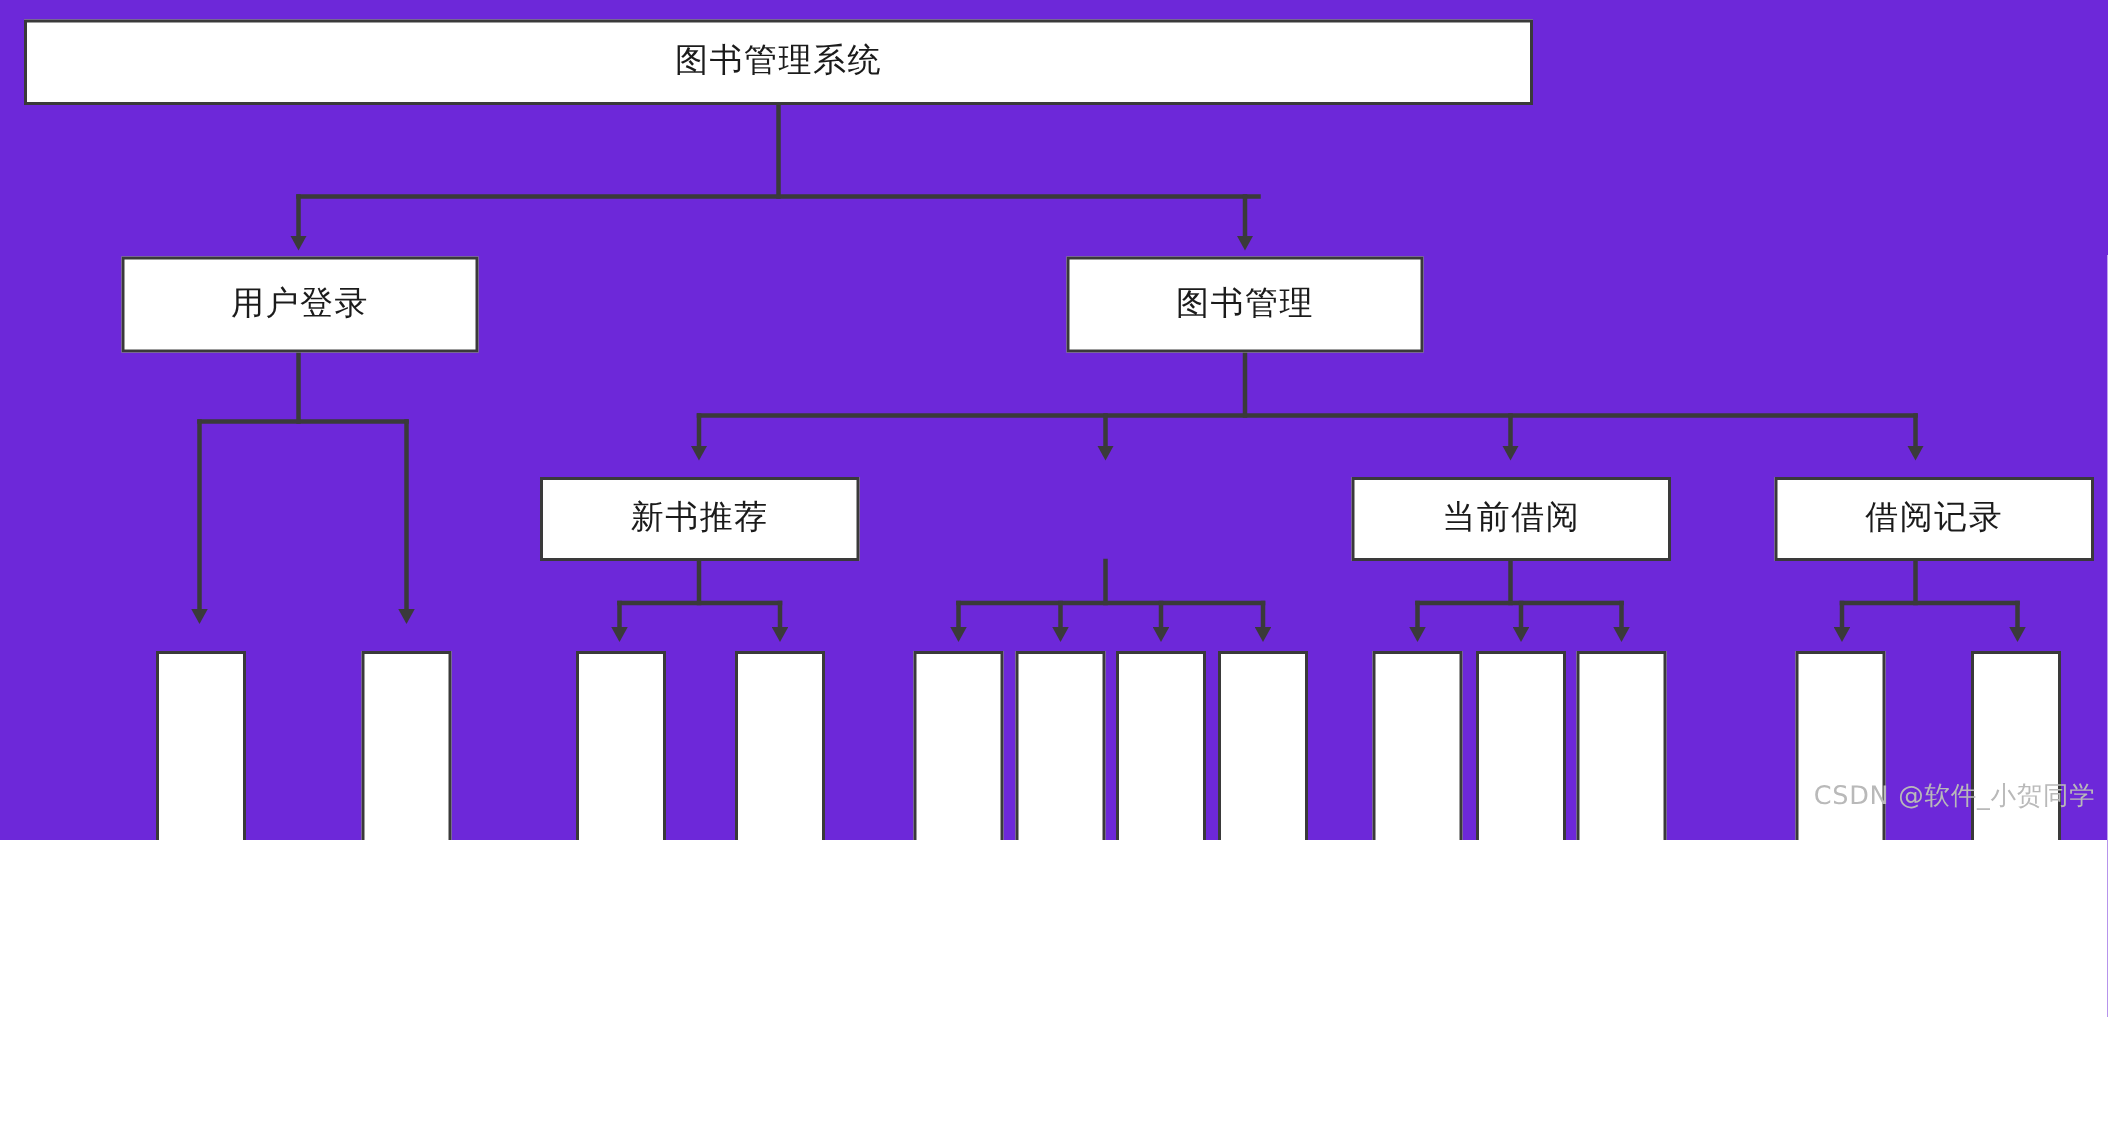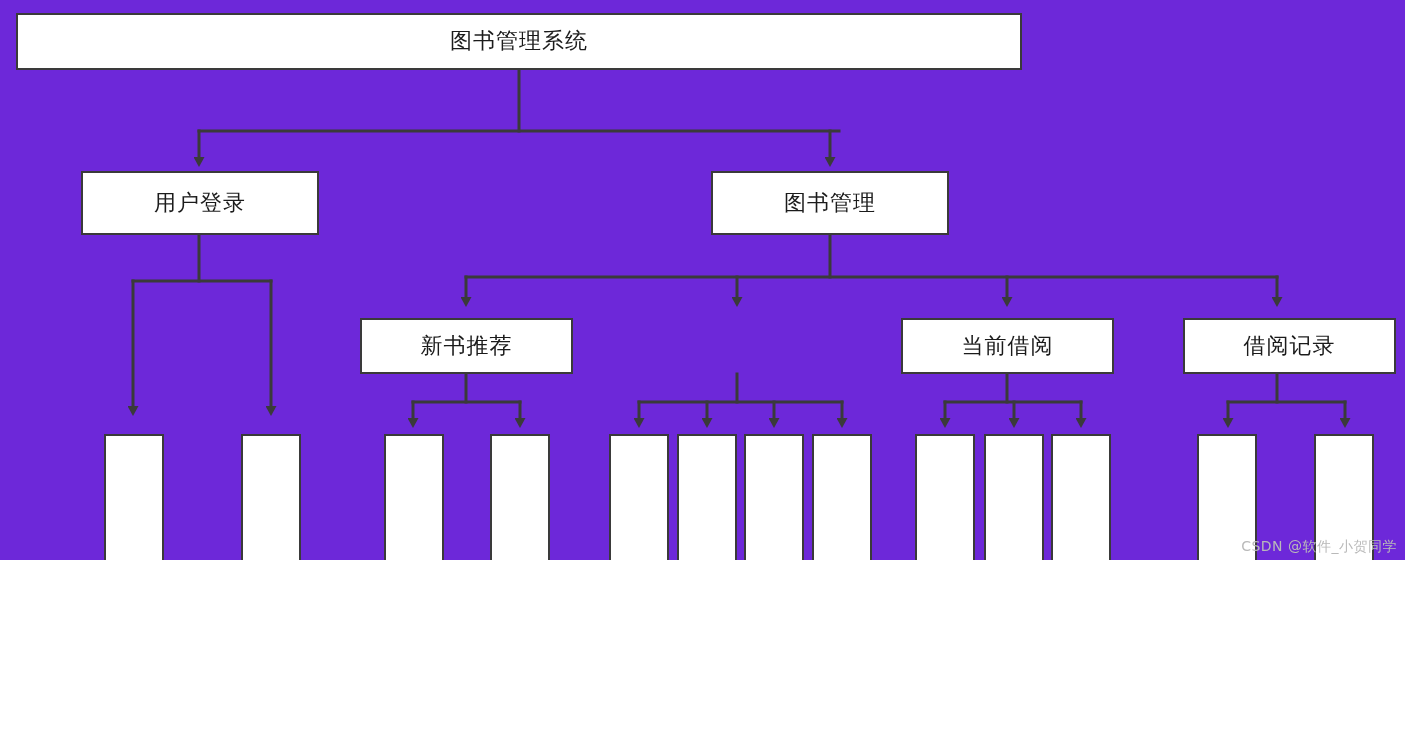--- a/index.html
+++ b/index.html
@@ -51,22 +51,22 @@
     padding: 6px 0;
   }
   .node.vert .txt {
     writing-mode: vertical-rl;
     text-orientation: upright;
     display: block;
   }
   #watermark {
     position: absolute;
     right: 8px;
-    bottom: 4px;
-    font-size: 14px;
+    bottom: 18px;
+    font-size: 17px;
     color: #b9b9b9;
     letter-spacing: 0.5px;
     z-index: 3;
     white-space: nowrap;
     margin-left: 18px;
   }
 </style>
 </head>
 <body>
 

